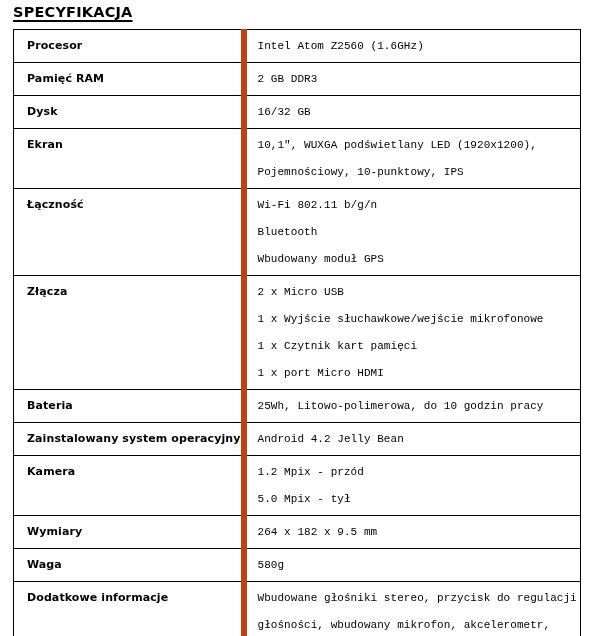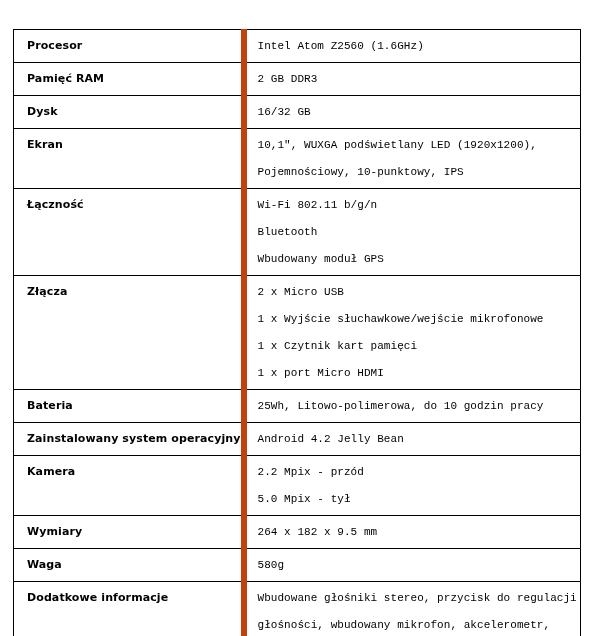--- a/index.html
+++ b/index.html
@@ -83,20 +83,21 @@
   .label-text {
     display: block;
     white-space: nowrap;
   }
 </style>
 </head>
 <body>
 
 <div class="page">
 
+  <div class="spec-title">SPECYFIKACJA</div>
 
   <table class="spec-table">
     <colgroup>
       <col class="c-label">
       <col class="c-value">
     </colgroup>
     <tbody>
         <tr>
           <td class="label-cell">
             <span class="label-text">Procesor</span>
@@ -165,21 +166,21 @@
           </td>
           <td class="value-cell">
             <span class="value-line">Android 4.2 Jelly Bean</span>
           </td>
         </tr>
         <tr>
           <td class="label-cell">
             <span class="label-text">Kamera</span>
           </td>
           <td class="value-cell">
-            <span class="value-line">2.2 Mpix - przód</span>
+            <span class="value-line">1.2 Mpix - przód</span>
             <span class="value-line">5.0 Mpix - tył</span>
           </td>
         </tr>
         <tr>
           <td class="label-cell">
             <span class="label-text">Wymiary</span>
           </td>
           <td class="value-cell">
             <span class="value-line">264 x 182 x 9.5 mm</span>
           </td>

